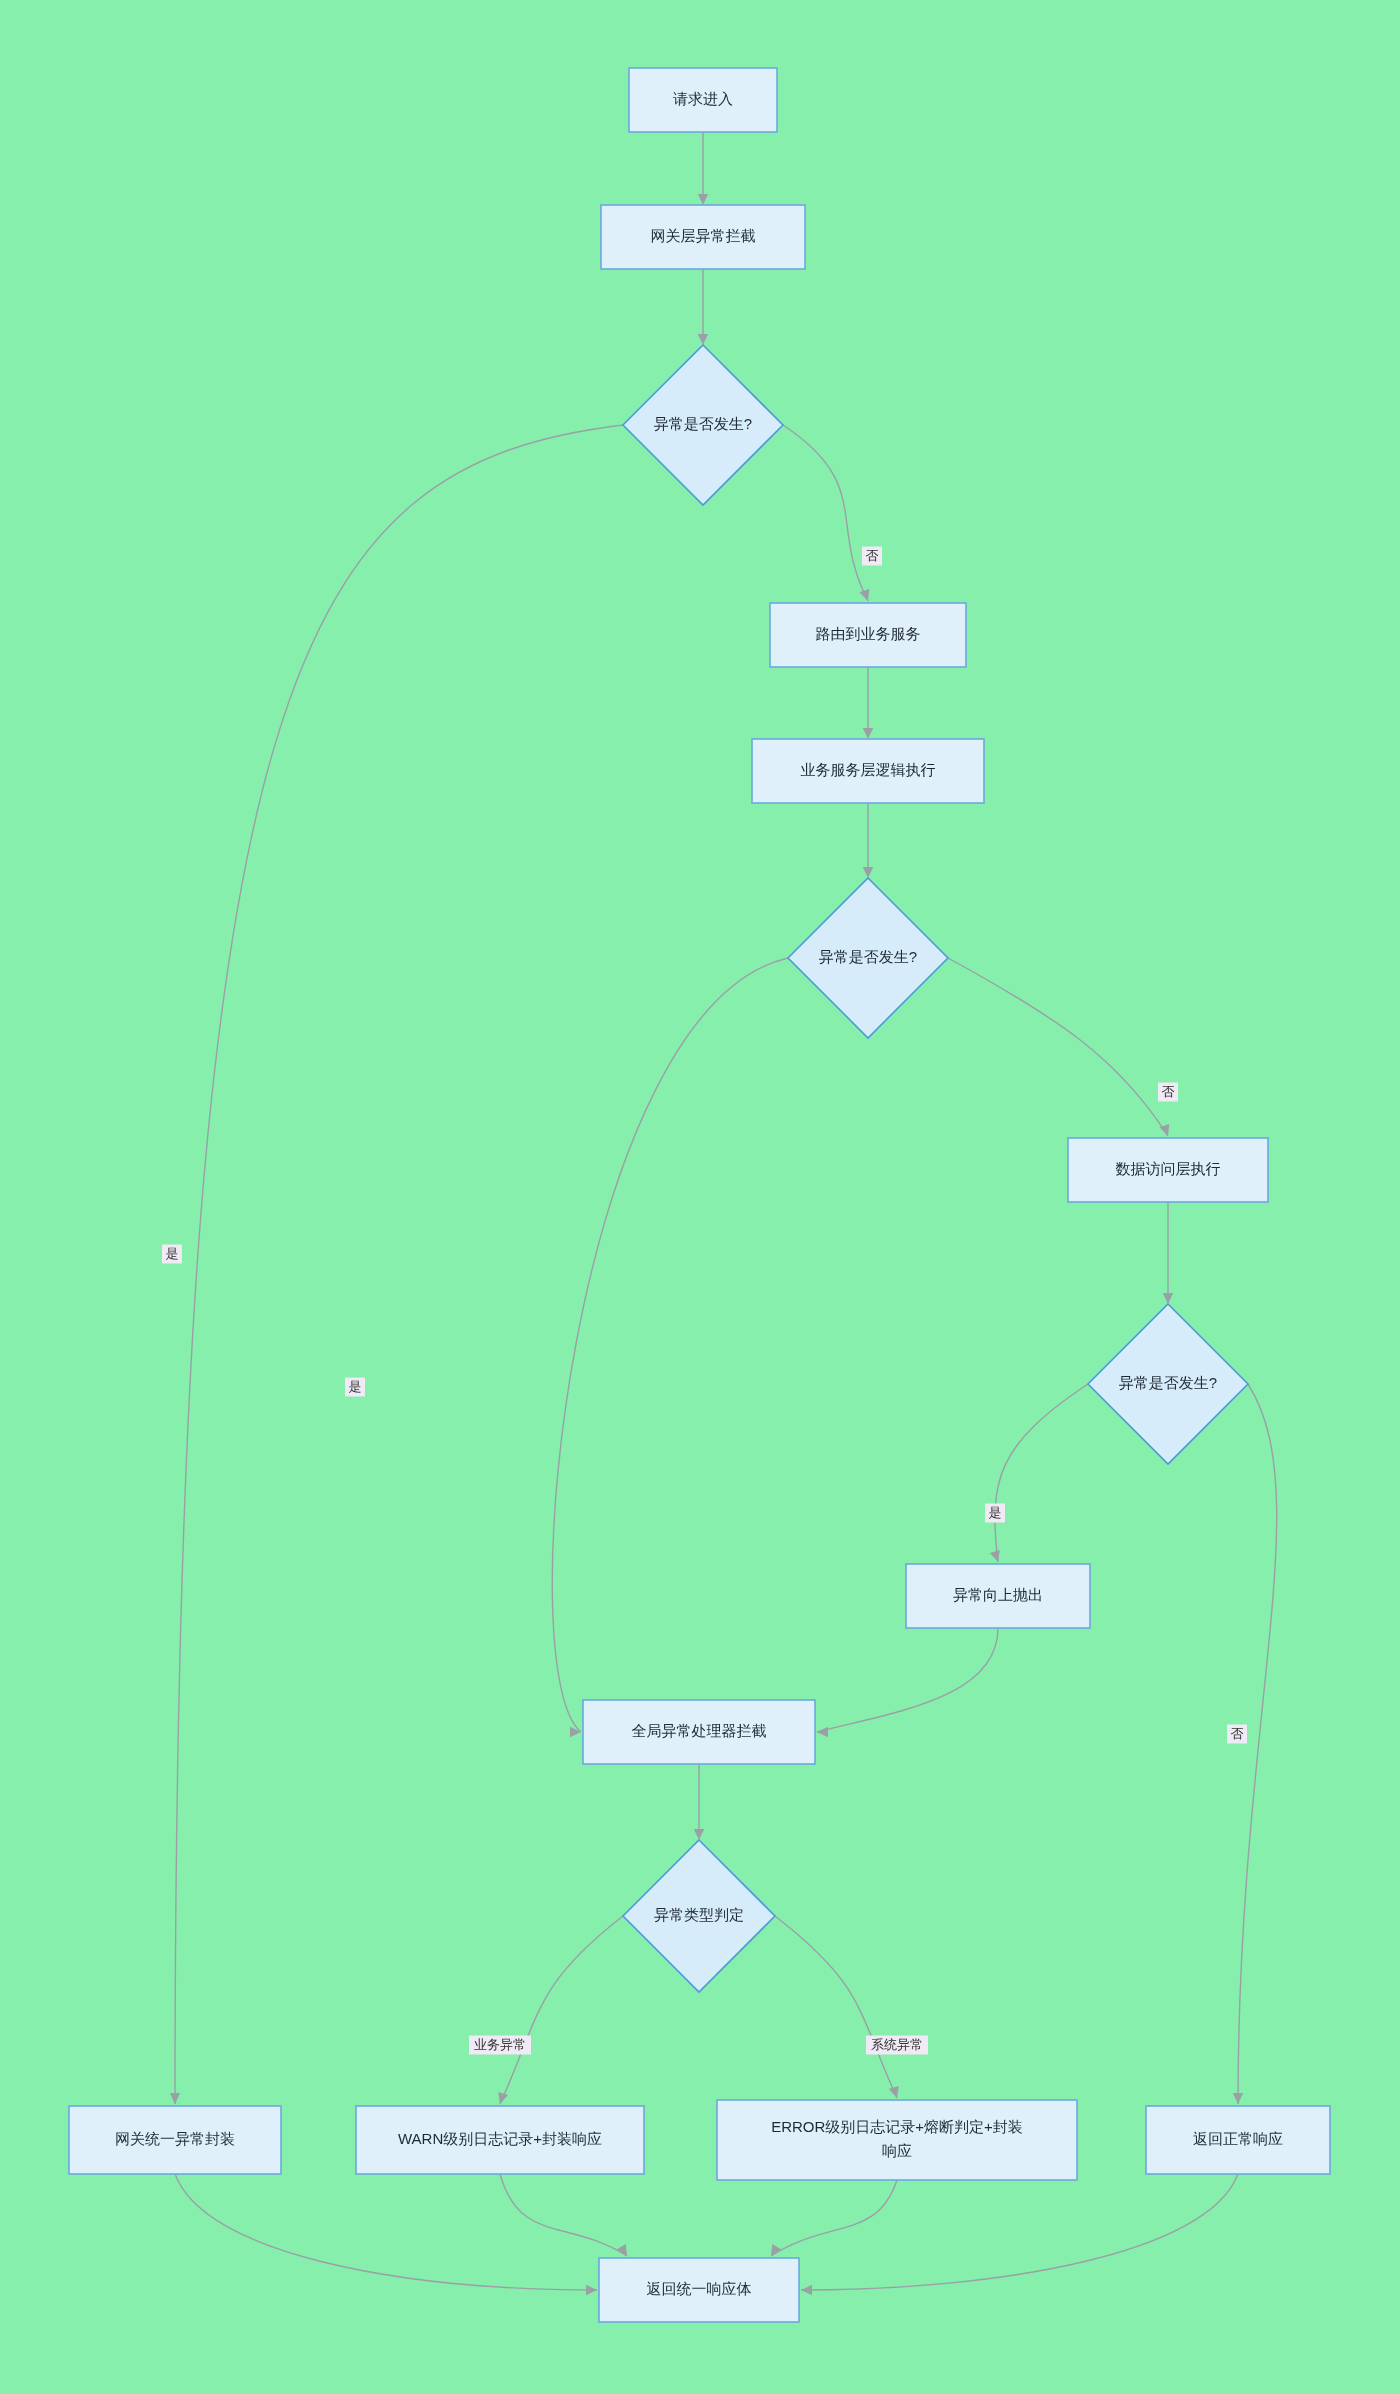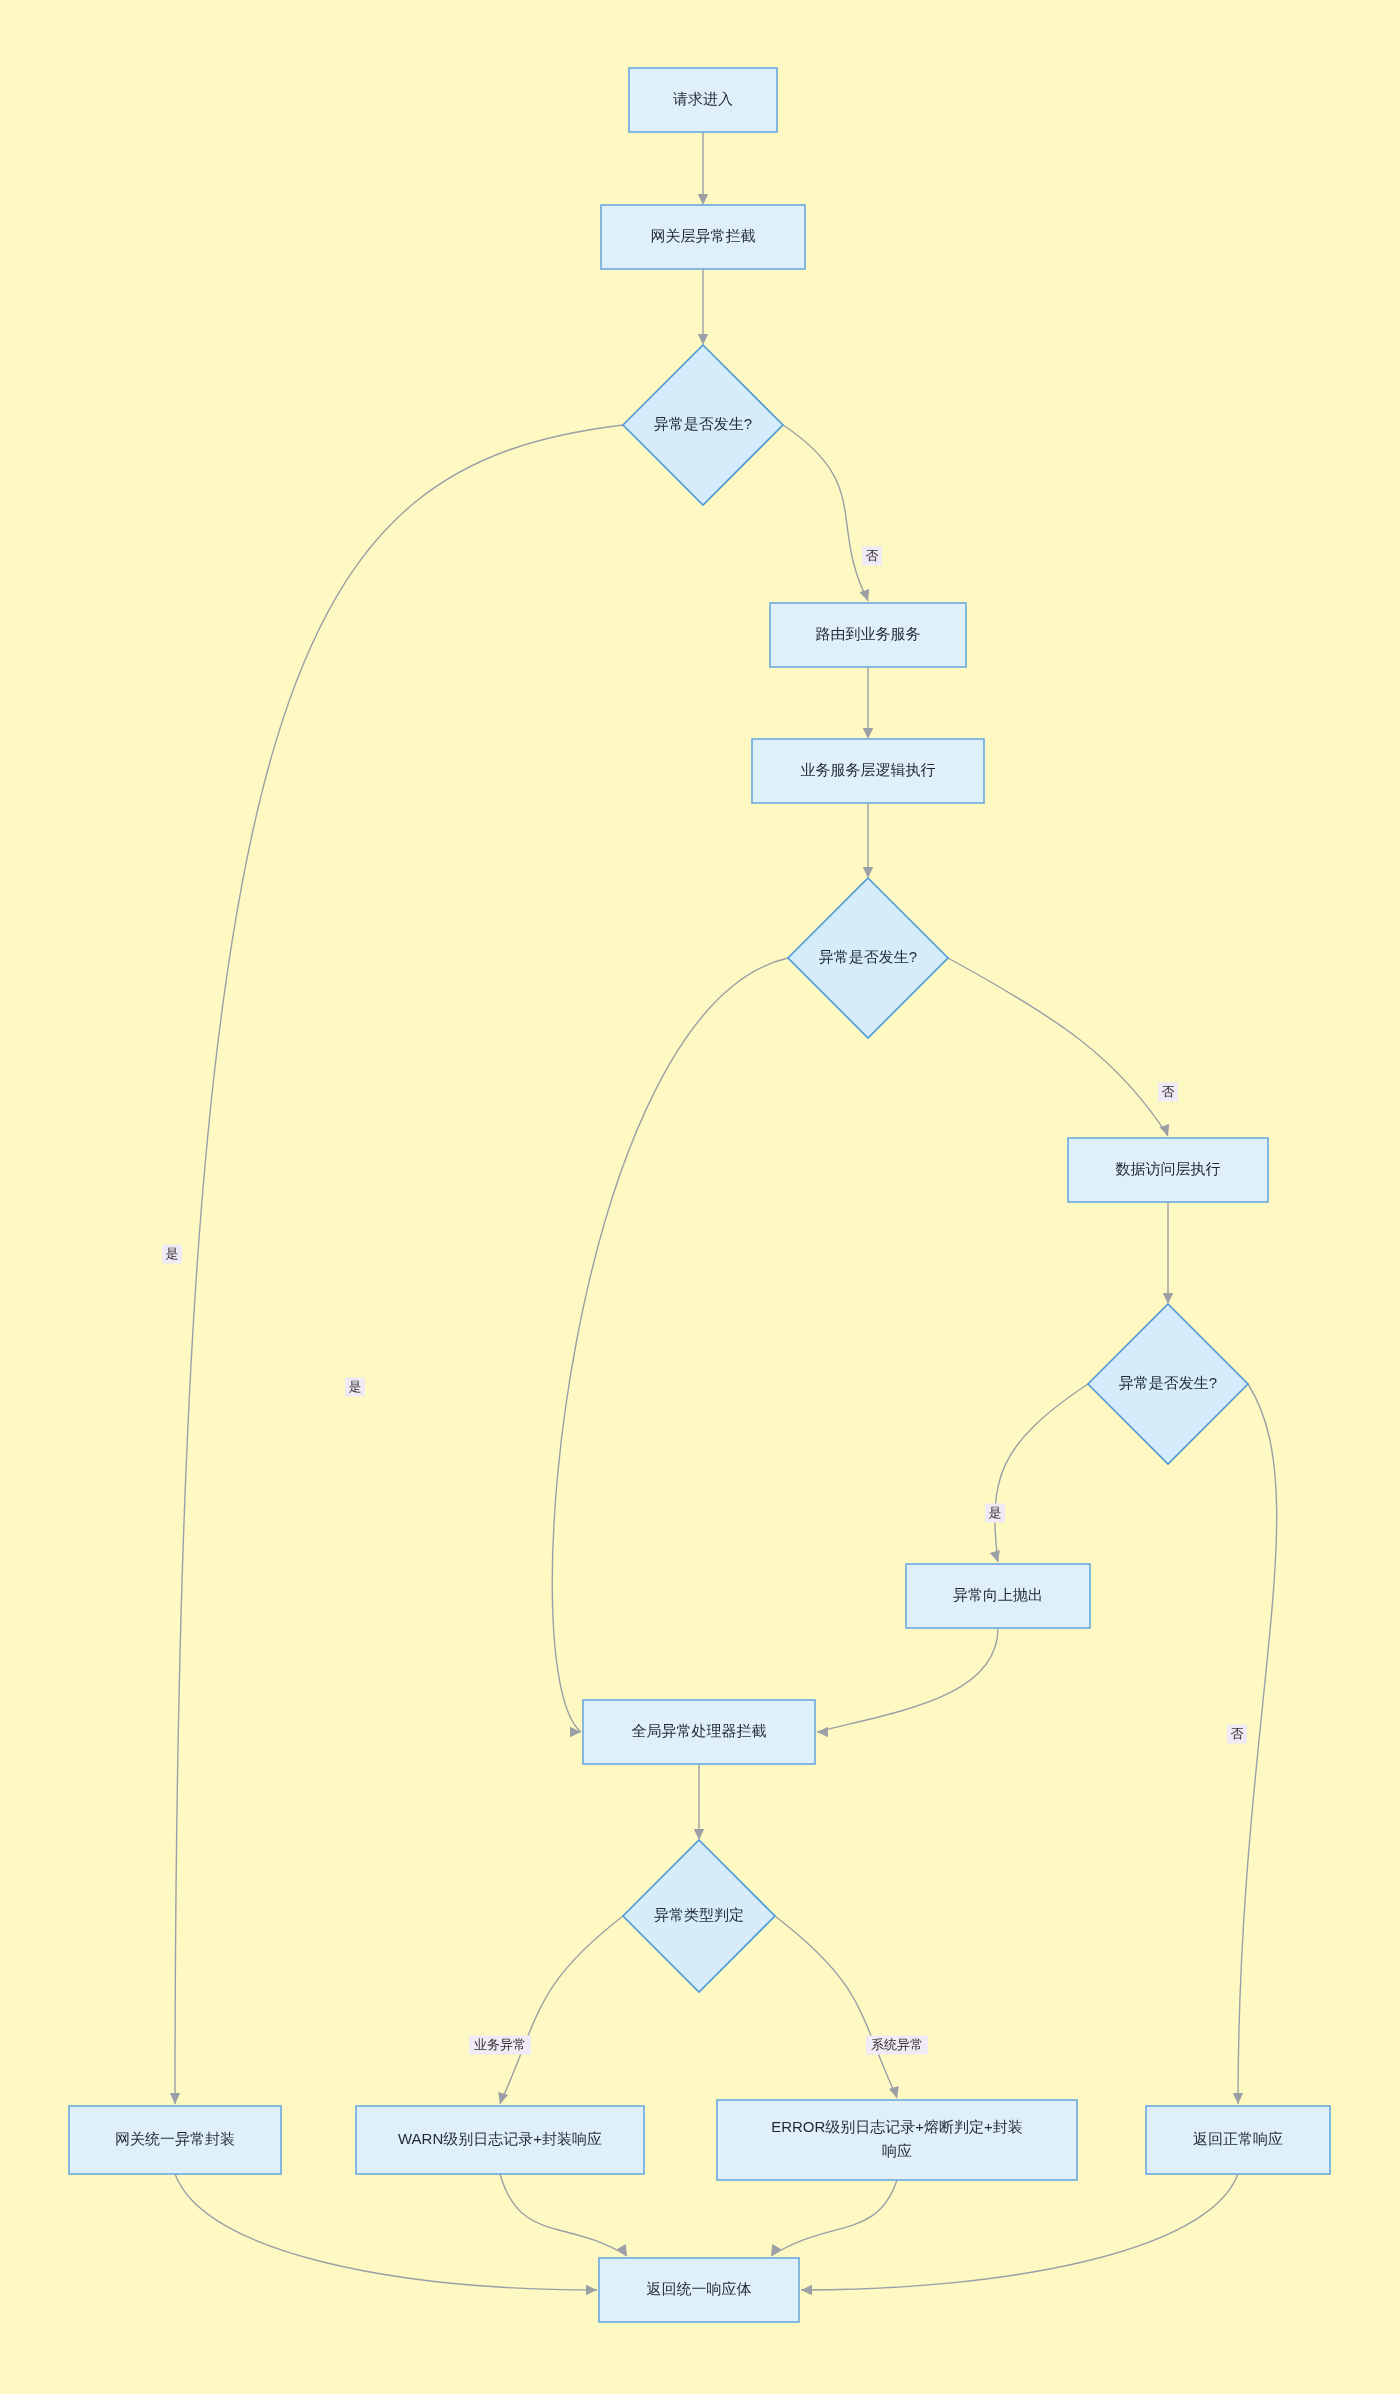--- a/index.html
+++ b/index.html
@@ -10,21 +10,21 @@
   body {
     width: 1400px;
     height: 2394px;
     font-family: "Liberation Sans", "DejaVu Sans", sans-serif;
     overflow: hidden;
   }
   #flowchart-root {
     position: relative;
     width: 1400px;
     height: 2394px;
-    background: #fef9c3;
+    background: #86efac;
   }
   svg.diagram {
     display: block;
     width: 1400px;
     height: 2394px;
   }
   .node-rect {
     fill: #dff0fb;
     stroke: #6aa9e0;
     stroke-width: 1.6;

